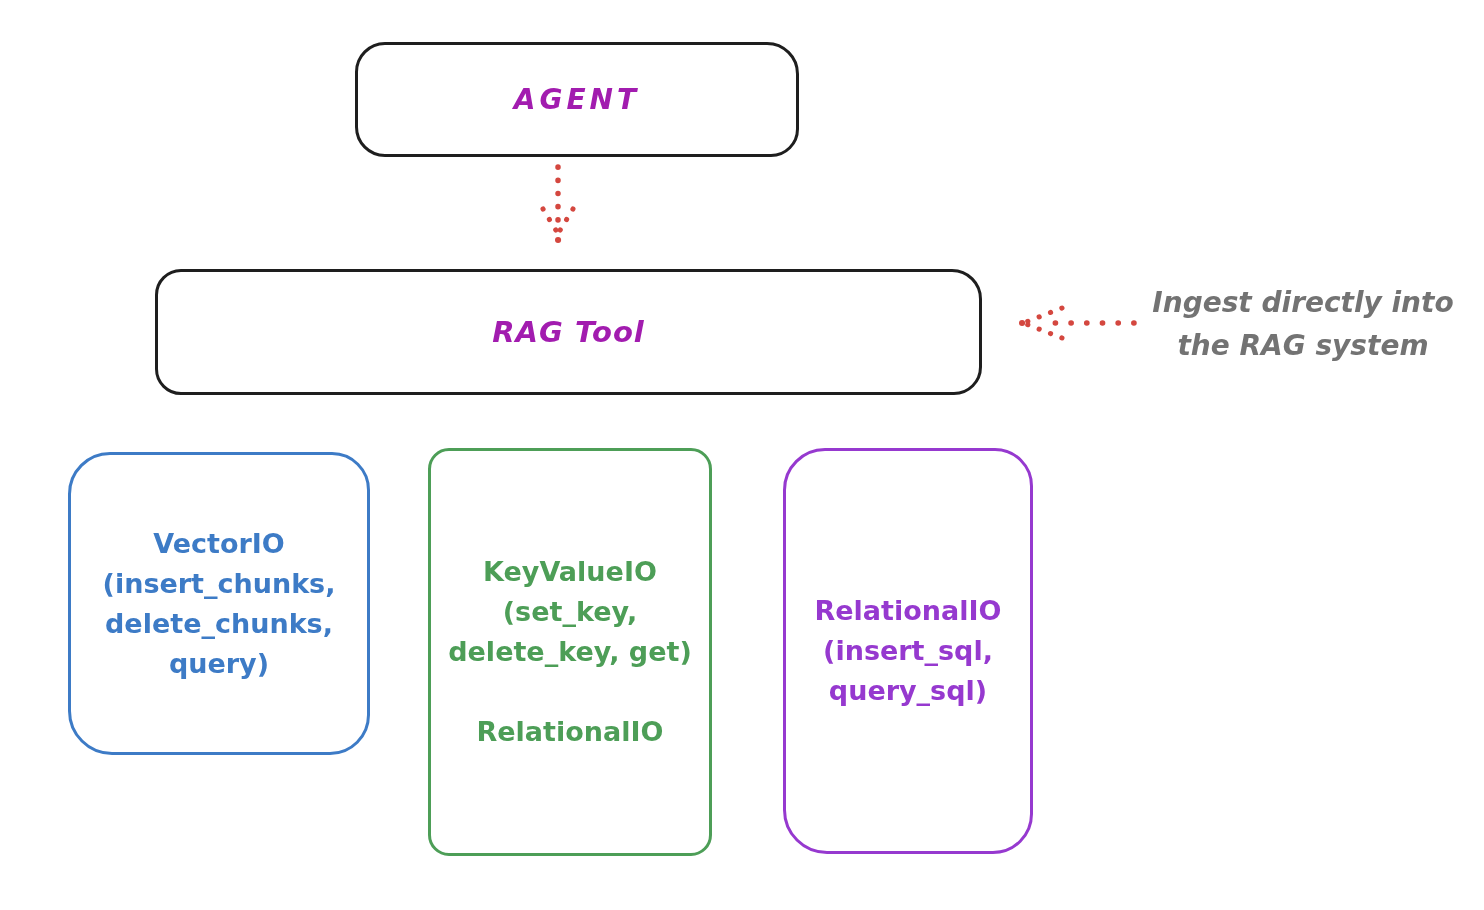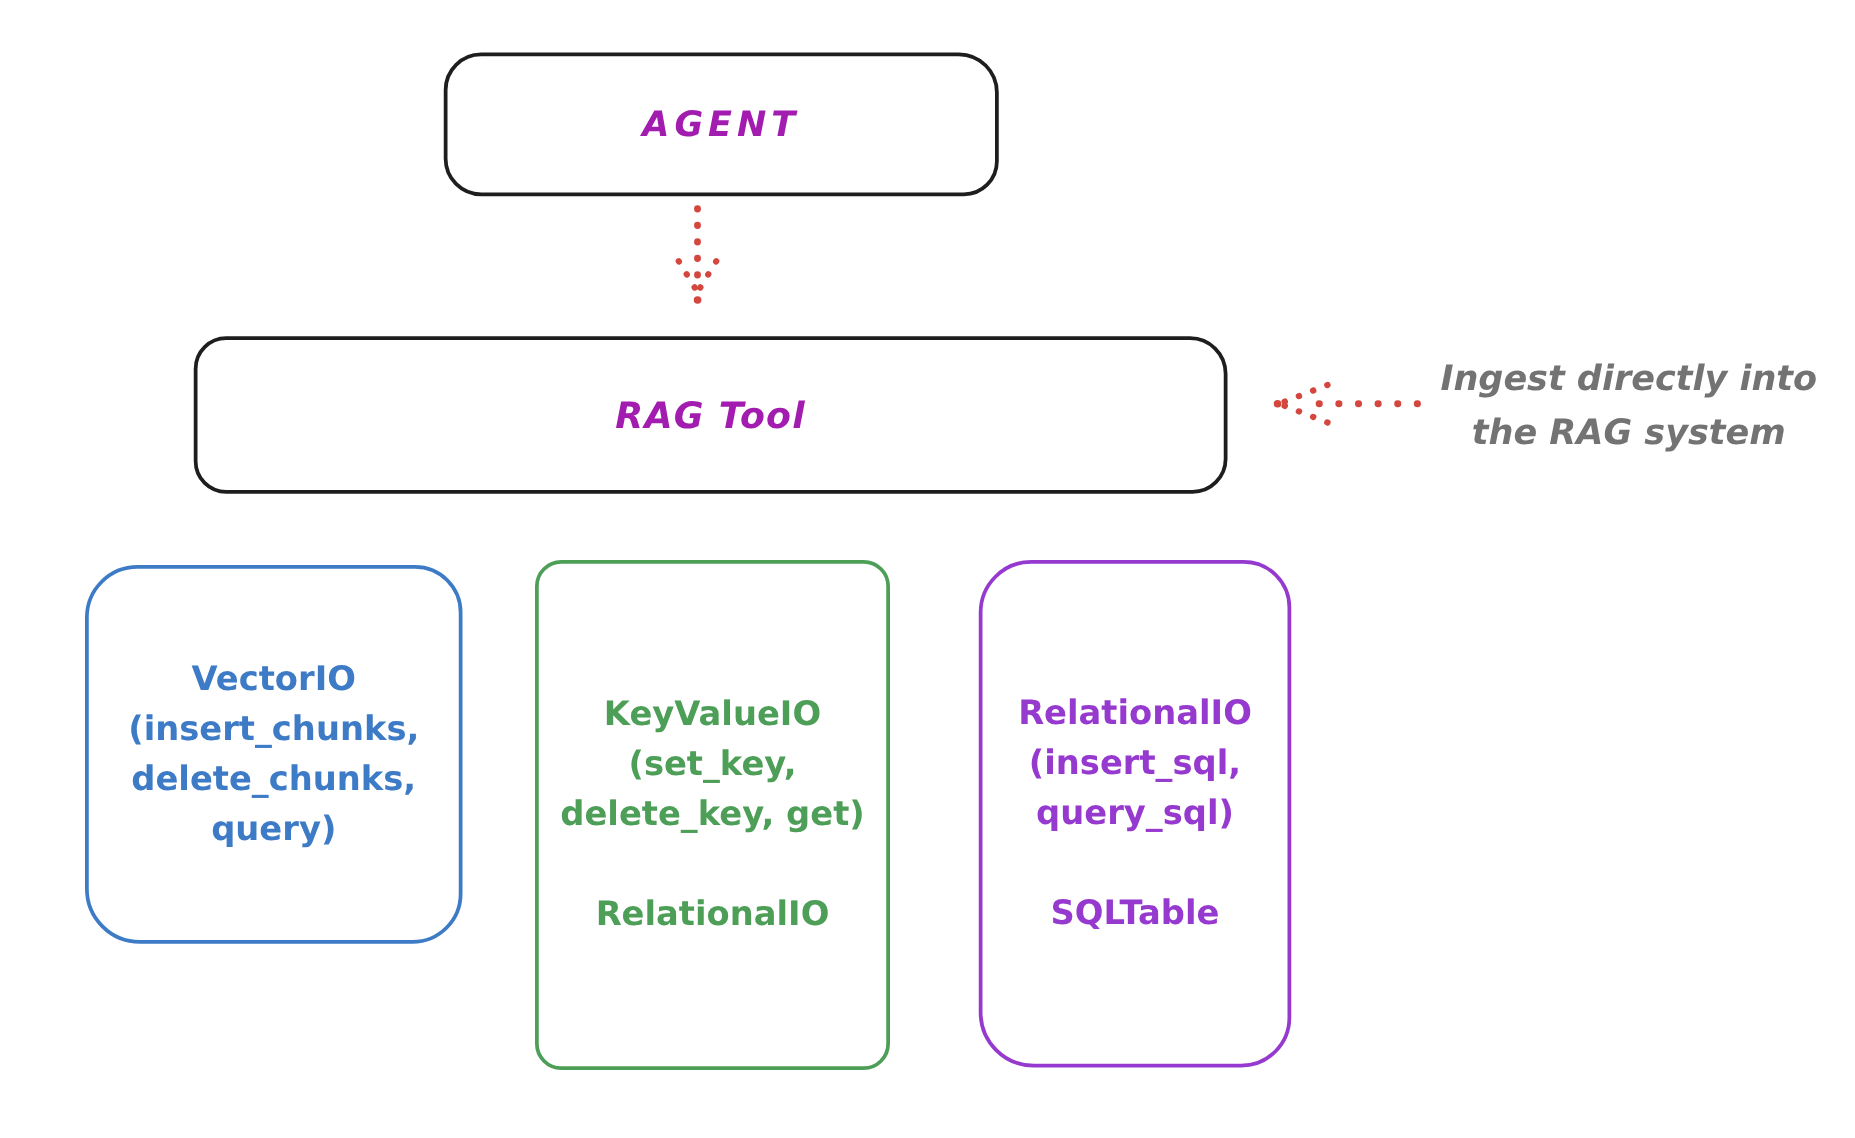--- a/index.html
+++ b/index.html
@@ -136,16 +136,15 @@
     <div class="group">KeyValueIO
 (set_key,
 delete_key, get)</div>
     <div class="index-label">RelationalIO</div>
   </div>
 
   <div class="box io purple">
     <div class="group">RelationalIO
 (insert_sql,
 query_sql)</div>
-    <div class="index-label">SQLTable</div>
   </div>
 
 </div>
 
 </body></html>

